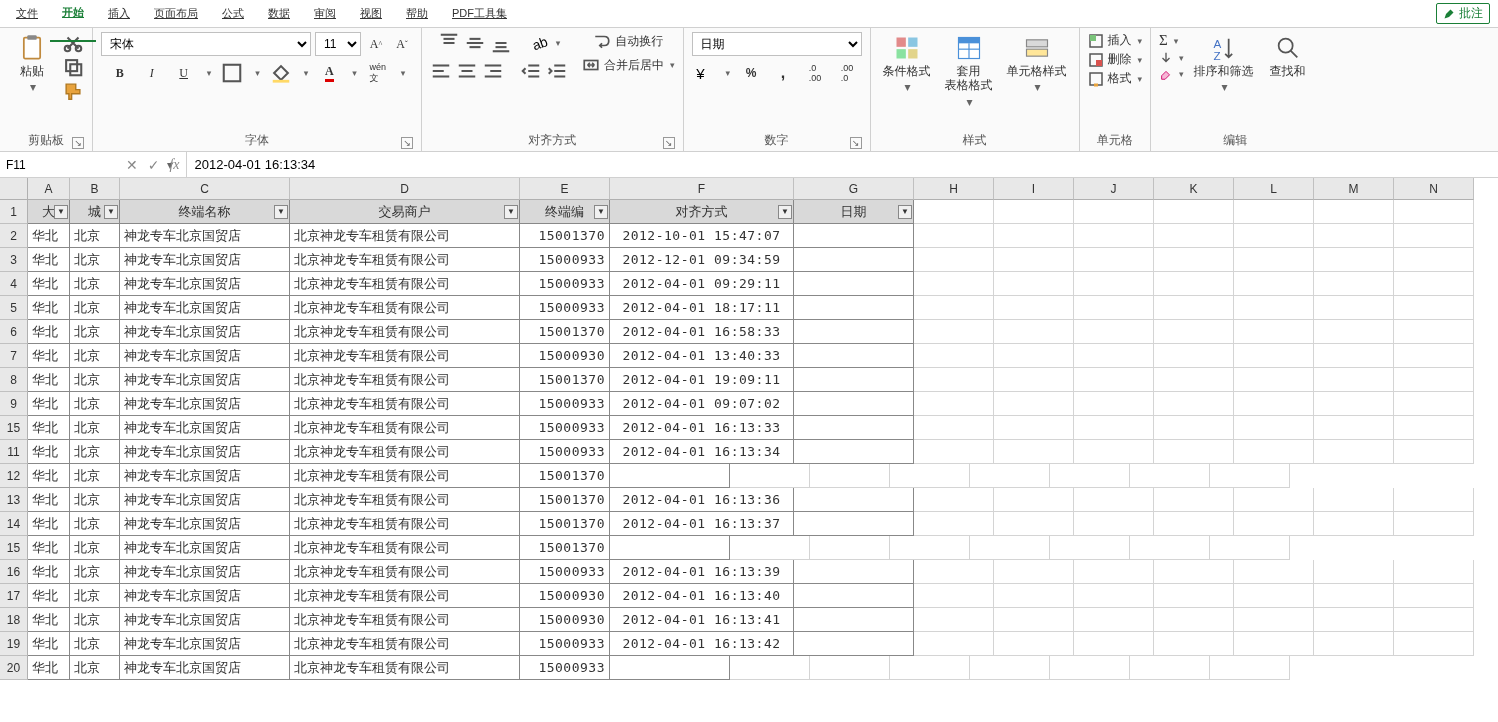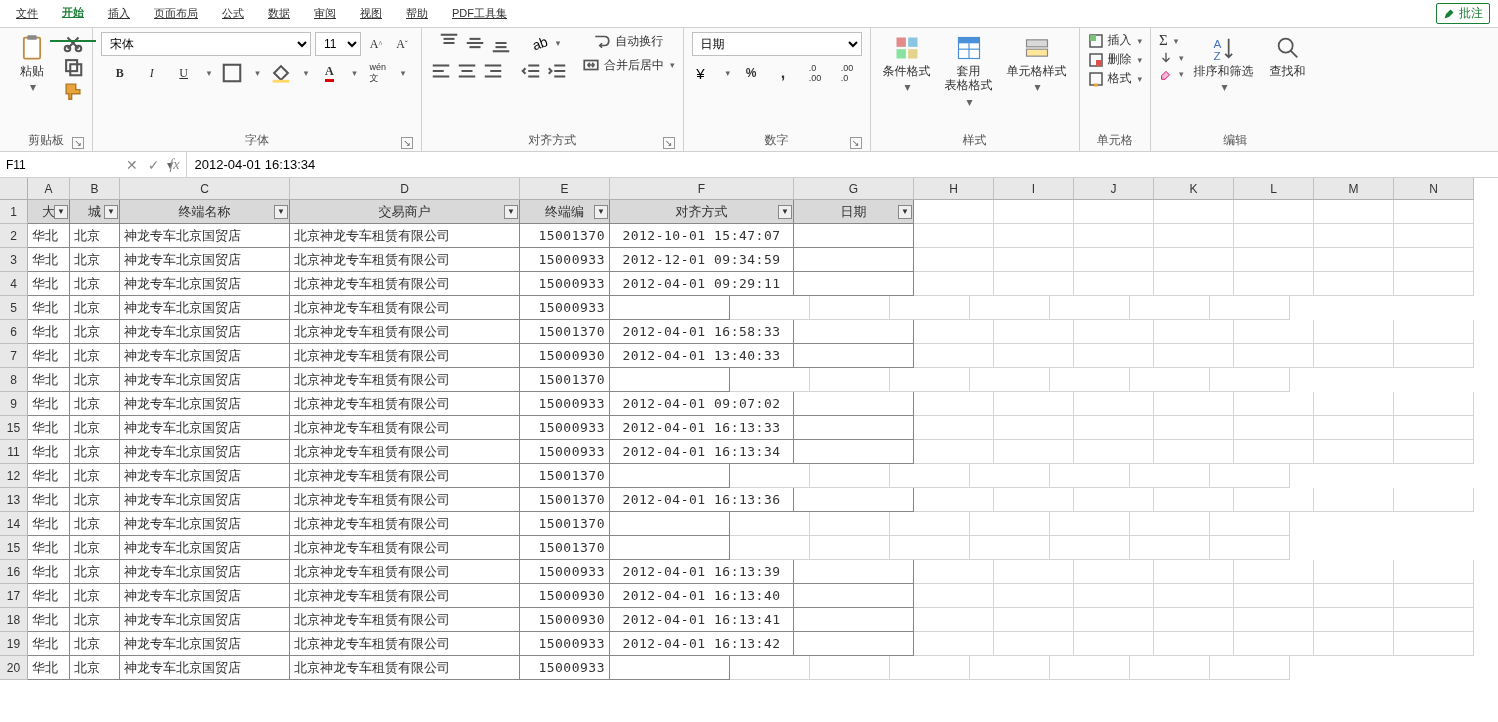--- a/index.html
+++ b/index.html
@@ -492,20 +492,21 @@
         <div class="cell" style="width: 80px;"></div>
         <div class="cell" style="width: 80px;"></div>
       </div>
       <div class="row">
         <div class="rowhdr">5</div>
         <div class="cell datacell bordered" style="width: 42px;">华北</div>
         <div class="cell datacell bordered" style="width: 50px;">北京</div>
         <div class="cell datacell bordered" style="width: 170px;">神龙专车北京国贸店</div>
         <div class="cell datacell bordered" style="width: 230px;">北京神龙专车租赁有限公司</div>
         <div class="cell datacell bordered num" style="width: 90px;">15000933</div>
+        <div class="cell datacell bordered mono" style="width: 184px;">2012-04-01 18:17:11</div>
         <div class="cell datacell bordered" style="width: 120px;"></div>
         <div class="cell" style="width: 80px;"></div>
         <div class="cell" style="width: 80px;"></div>
         <div class="cell" style="width: 80px;"></div>
         <div class="cell" style="width: 80px;"></div>
         <div class="cell" style="width: 80px;"></div>
         <div class="cell" style="width: 80px;"></div>
         <div class="cell" style="width: 80px;"></div>
       </div>
       <div class="row">
@@ -542,20 +543,21 @@
         <div class="cell" style="width: 80px;"></div>
         <div class="cell" style="width: 80px;"></div>
       </div>
       <div class="row">
         <div class="rowhdr">8</div>
         <div class="cell datacell bordered" style="width: 42px;">华北</div>
         <div class="cell datacell bordered" style="width: 50px;">北京</div>
         <div class="cell datacell bordered" style="width: 170px;">神龙专车北京国贸店</div>
         <div class="cell datacell bordered" style="width: 230px;">北京神龙专车租赁有限公司</div>
         <div class="cell datacell bordered num" style="width: 90px;">15001370</div>
+        <div class="cell datacell bordered mono" style="width: 184px;">2012-04-01 19:09:11</div>
         <div class="cell datacell bordered" style="width: 120px;"></div>
         <div class="cell" style="width: 80px;"></div>
         <div class="cell" style="width: 80px;"></div>
         <div class="cell" style="width: 80px;"></div>
         <div class="cell" style="width: 80px;"></div>
         <div class="cell" style="width: 80px;"></div>
         <div class="cell" style="width: 80px;"></div>
         <div class="cell" style="width: 80px;"></div>
       </div>
       <div class="row">
@@ -642,20 +644,21 @@
         <div class="cell" style="width: 80px;"></div>
         <div class="cell" style="width: 80px;"></div>
       </div>
       <div class="row">
         <div class="rowhdr">14</div>
         <div class="cell datacell bordered" style="width: 42px;">华北</div>
         <div class="cell datacell bordered" style="width: 50px;">北京</div>
         <div class="cell datacell bordered" style="width: 170px;">神龙专车北京国贸店</div>
         <div class="cell datacell bordered" style="width: 230px;">北京神龙专车租赁有限公司</div>
         <div class="cell datacell bordered num" style="width: 90px;">15001370</div>
+        <div class="cell datacell bordered mono" style="width: 184px;">2012-04-01 16:13:37</div>
         <div class="cell datacell bordered" style="width: 120px;"></div>
         <div class="cell" style="width: 80px;"></div>
         <div class="cell" style="width: 80px;"></div>
         <div class="cell" style="width: 80px;"></div>
         <div class="cell" style="width: 80px;"></div>
         <div class="cell" style="width: 80px;"></div>
         <div class="cell" style="width: 80px;"></div>
         <div class="cell" style="width: 80px;"></div>
       </div>
       <div class="row">

